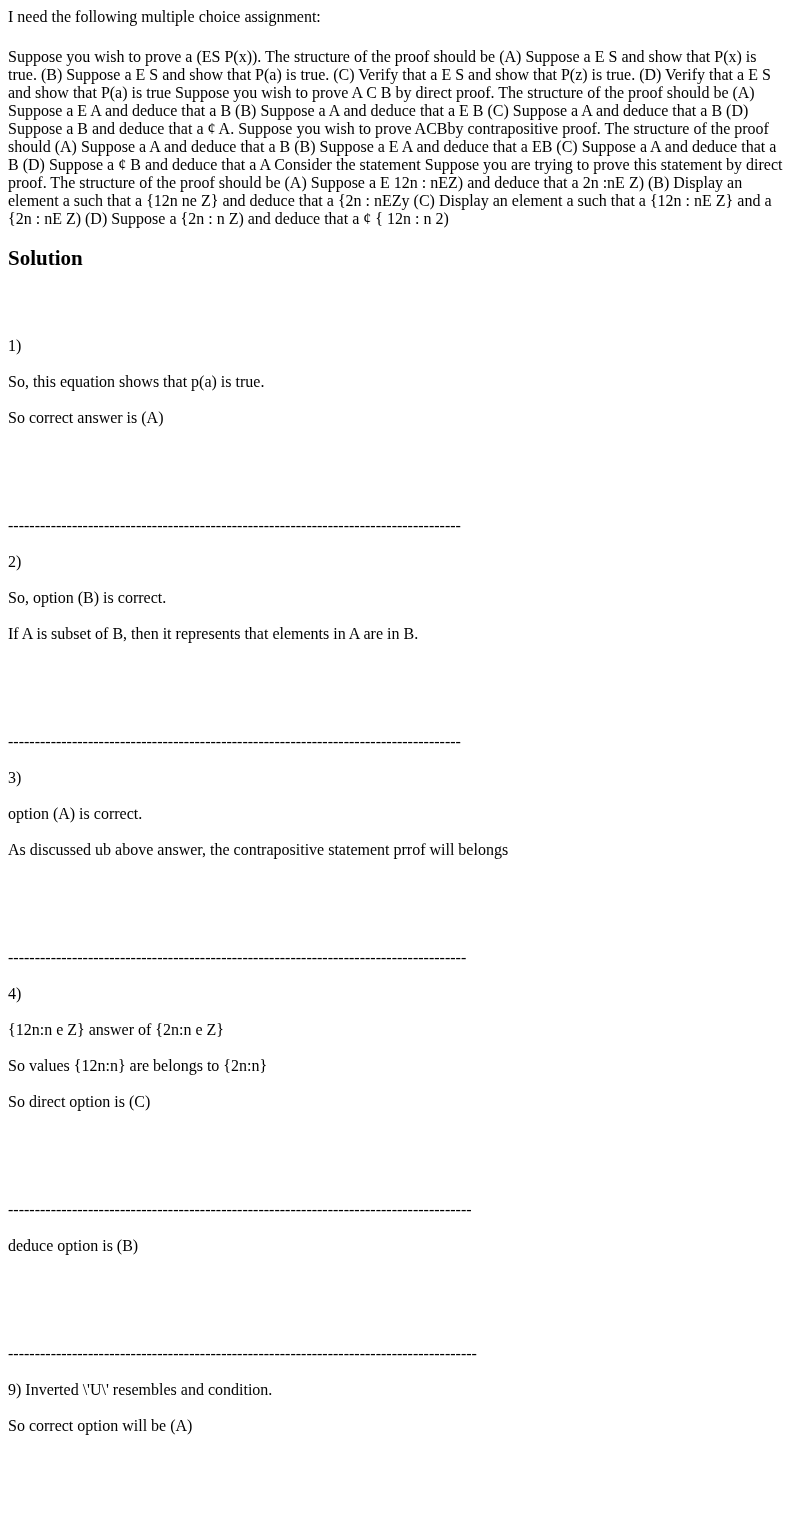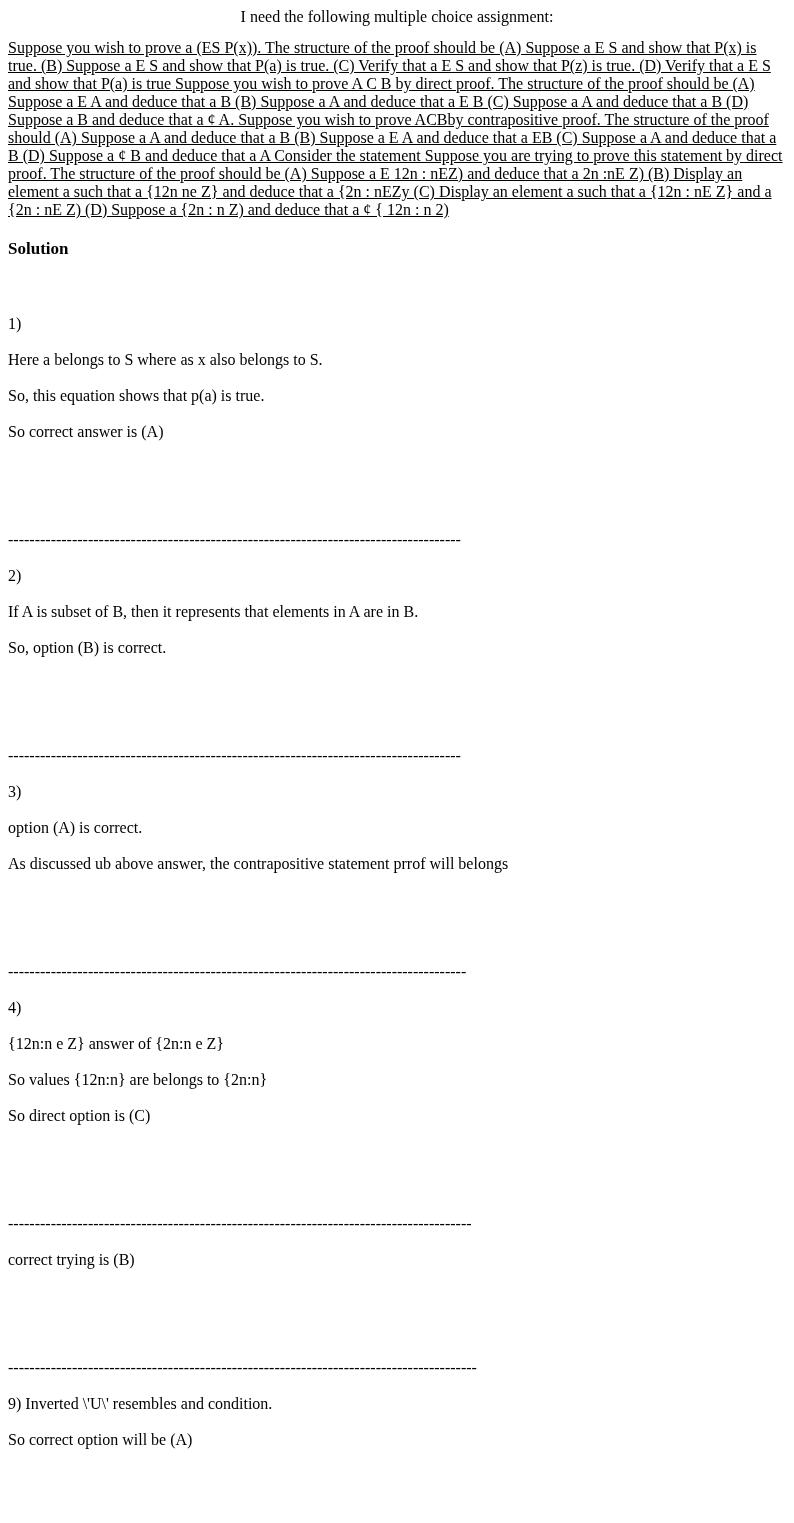--- a/index.html
+++ b/index.html
@@ -6,74 +6,73 @@
     body {
       width: 794px;
       min-height: 1523px;
       font-family: "Liberation Serif", serif;
       font-size: 16px;
       line-height: 18px;
       color: #000000;
     }
     .wrap { padding: 8px 8px 0 8px; }
     p { margin: 0 0 16px 0; }
-    .intro { margin-bottom: 13px; text-align: center; }
-    .question { margin: 0; text-decoration: underline; }
+    .intro { margin-bottom: 22px; }
+    .question { margin: 0; }
     h3.solution-heading {
       font-family: "Liberation Serif", serif;
-      font-size: 17px;
+      font-size: 21px;
       font-weight: bold;
-      margin: 19px 0 19px 0;
+      margin: 19px 0 32px 0;
       line-height: 22px;
     }
     .answers { white-space: pre-line; margin: 0; }
     .sep { display: block; white-space: nowrap; overflow: hidden; }
   </style>
 </head>
 <body>
 
 <div class="wrap">
   <p class="intro">I need the following multiple choice assignment:</p>
   <p class="question">Suppose you wish to prove a (ES P(x)). The structure of the proof should be (A) Suppose a E S and show that P(x) is true. (B) Suppose a E S and show that P(a) is true. (C) Verify that a E S and show that P(z) is true. (D) Verify that a E S and show that P(a) is true Suppose you wish to prove A C B by direct proof. The structure of the proof should be (A) Suppose a E A and deduce that a B (B) Suppose a A and deduce that a E B (C) Suppose a A and deduce that a B (D) Suppose a B and deduce that a ¢ A. Suppose you wish to prove ACBby contrapositive proof. The structure of the proof should (A) Suppose a A and deduce that a B (B) Suppose a E A and deduce that a EB (C) Suppose a A and deduce that a B (D) Suppose a ¢ B and deduce that a A Consider the statement Suppose you are trying to prove this statement by direct proof. The structure of the proof should be (A) Suppose a E 12n : nEZ) and deduce that a 2n :nE Z) (B) Display an element a such that a {12n ne Z} and deduce that a {2n : nEZy (C) Display an element a such that a {12n : nE Z} and a {2n : nE Z) (D) Suppose a {2n : n Z) and deduce that a ¢ { 12n : n 2)</p>
 
   <h3 class="solution-heading">Solution</h3>
 
   <div class="answers">
     <div>
       <div>1)</div>
-      <div>Here a belongs to S where as x also belongs to S.</div>
       <div>So, this equation shows that p(a) is true.</div>
       <div>So correct answer is (A)</div>
     </div>
     <br>
     <div>
       <span class="sep">-------------------------------------------------------------------------------------</span>
       <div>2)</div>
+      <div>So, option (B) is correct.</div>
       <div>If A is subset of B, then it represents that elements in A are in B.</div>
-      <div>So, option (B) is correct.</div>
     </div>
     <br>
     <div>
       <span class="sep">-------------------------------------------------------------------------------------</span>
       <div>3)</div>
       <div>option (A) is correct.</div>
       <div>As discussed ub above answer, the contrapositive statement prrof will belongs</div>
     </div>
     <br>
     <div>
       <span class="sep">--------------------------------------------------------------------------------------</span>
       <div>4)</div>
       <div>{12n:n e Z} answer of {2n:n e Z}</div>
       <div>So values {12n:n} are belongs to {2n:n}</div>
       <div>So direct option is (C)</div>
     </div>
     <br>
     <div>
       <span class="sep">---------------------------------------------------------------------------------------</span>
-      <div>correct trying is (B)</div>
+      <div>deduce option is (B)</div>
     </div>
     <br>
     <div>
       <span class="sep">----------------------------------------------------------------------------------------</span>
       <div>9) Inverted \'U\' resembles and condition.</div>
       <div>So correct option will be (A)</div>
     </div>
     <br>
     
     <br>

